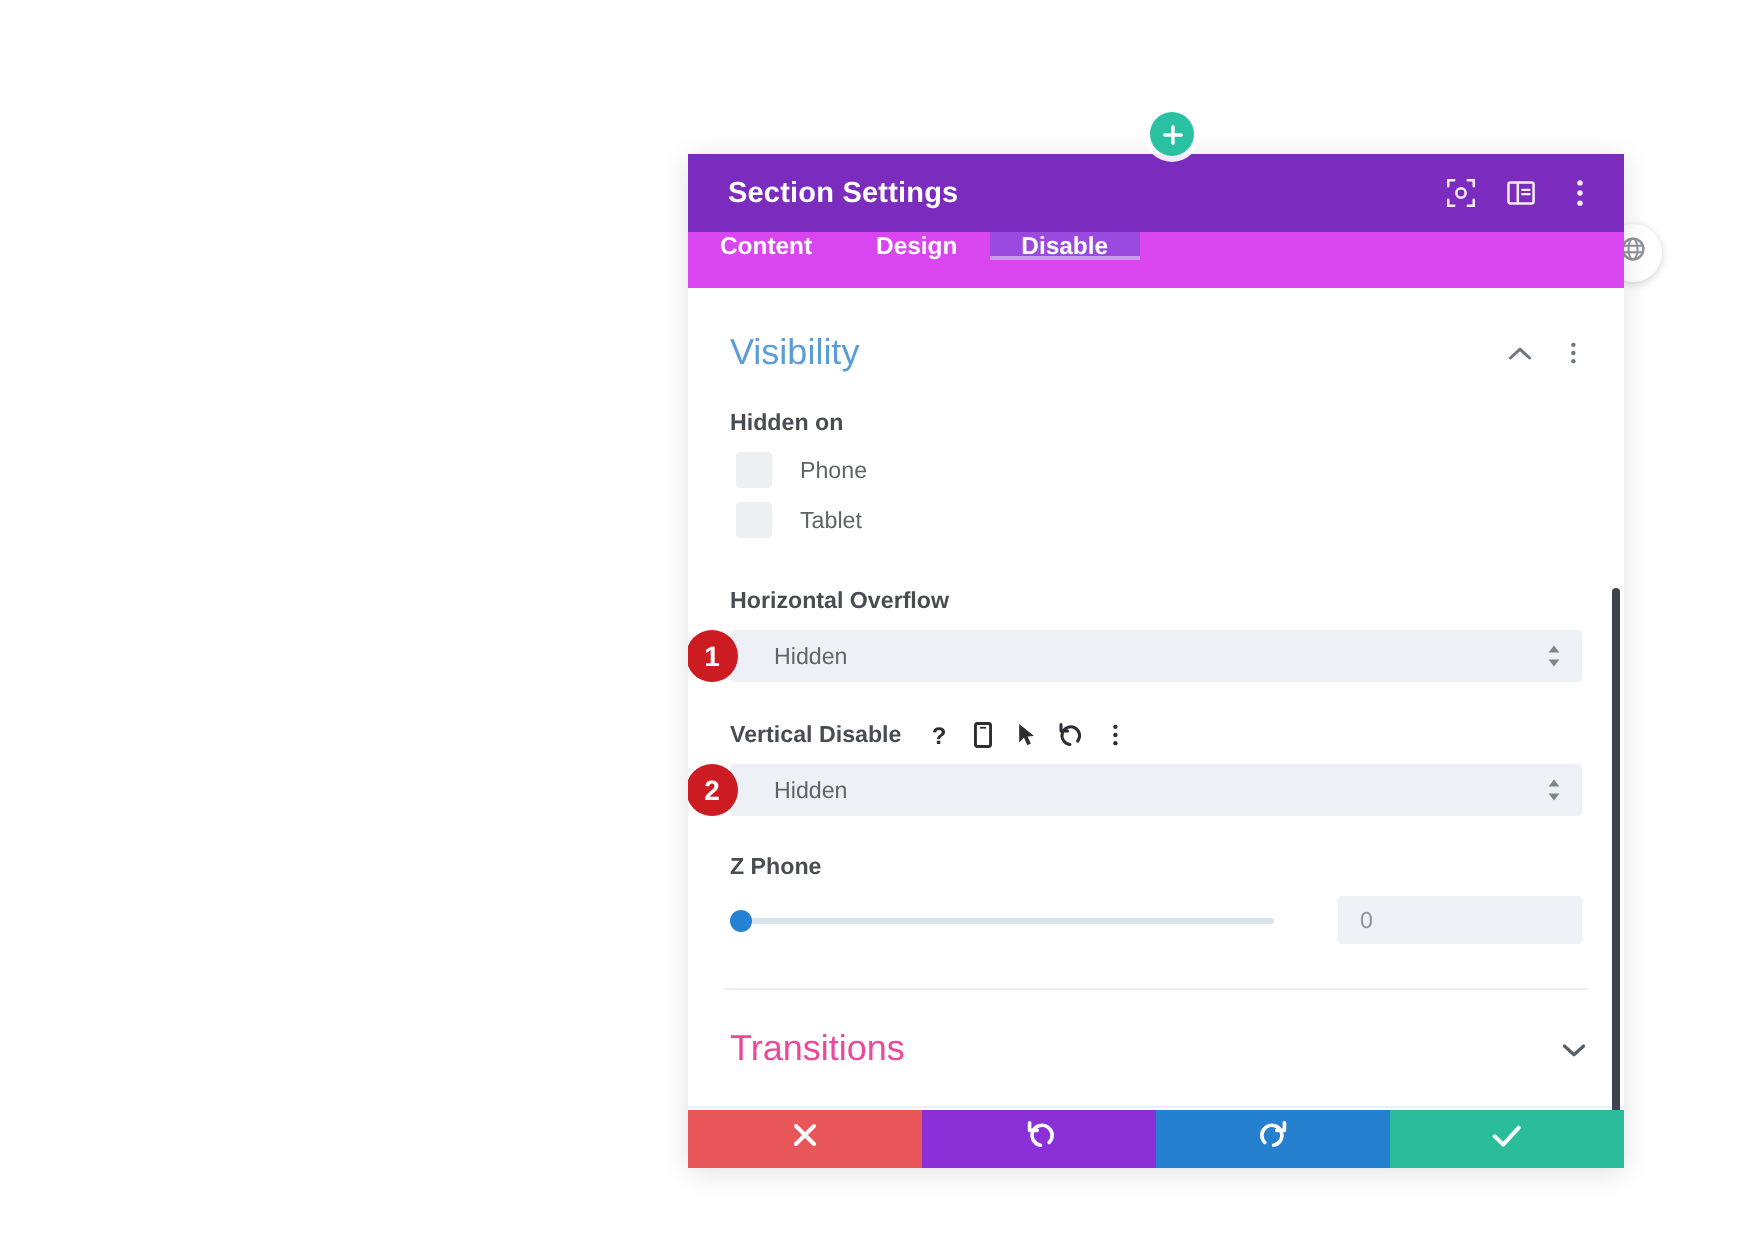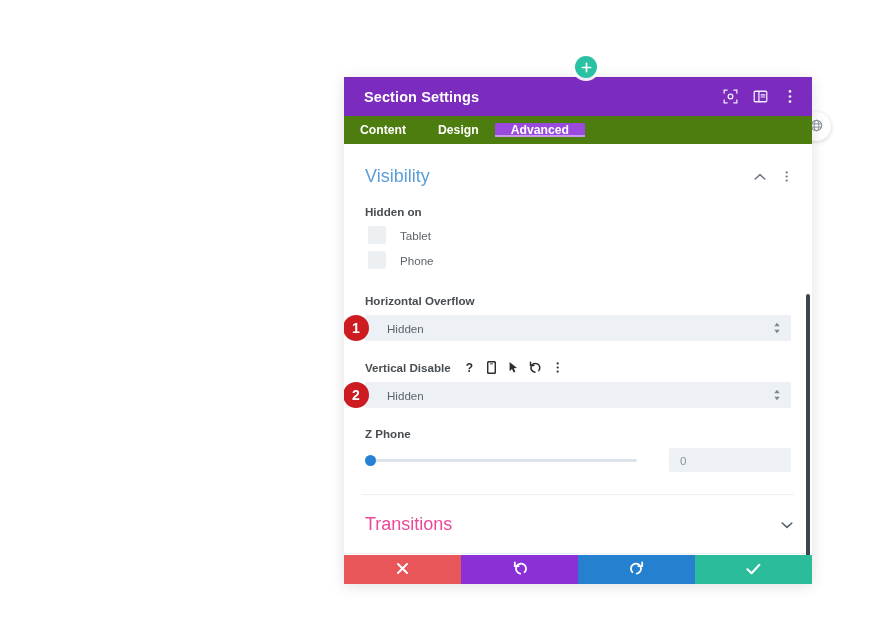--- a/index.html
+++ b/index.html
@@ -95,23 +95,23 @@
     height: 16px;
     display: flex;
     align-items: center;
     justify-content: center;
     opacity: .92;
   }
 
   
   .tabs {
     height: 28px;
-    background: #4d7c0f;
-    display: flex;
-    align-items: center;
+    background: #d946ef;
+    display: flex;
+    align-items: flex-start;
     flex: none;
   }
   .tab {
     display: flex;
     align-items: center;
     justify-content: center;
     padding: 0 16px;
     color: #ffffff;
     font-size: 12.2px;
     font-weight: bold;
@@ -375,21 +375,21 @@
             <circle cx="2" cy="13.4" r="1.45" fill="#ffffff"></circle>
           </svg>
         </span>
 
       </div>
     </div>
 
     <div class="tabs">
       <div class="tab">Content</div>
       <div class="tab">Design</div>
-      <div class="tab active">Advanced</div>
+      <div class="tab active">Disable</div>
     </div>
 
     <div class="modal-body">
 
       <div class="sect-head">
         <div class="sect-title">Visibility</div>
         <div class="sect-ctrl">
           <span class="ico-btn">
             <svg width="12" height="8" viewBox="0 0 12 8">
               <path d="M1.2 6L6 1.6 10.8 6" fill="none" stroke="#6f7780" stroke-width="1.5" stroke-linecap="round" stroke-linejoin="round"></path>
@@ -403,25 +403,25 @@
             </svg>
           </span>
         </div>
       </div>
 
       <div class="field" style="padding-top:18px;">
         <div class="field-label">Hidden on</div>
 
         <div class="chk-row">
           <span class="chk"></span>
-          <span class="chk-lbl">Tablet</span>
+          <span class="chk-lbl">Phone</span>
         </div>
         <div class="chk-row">
           <span class="chk"></span>
-          <span class="chk-lbl">Phone</span>
+          <span class="chk-lbl">Tablet</span>
         </div>
       </div>
 
       <div class="field" style="padding-top:18px;">
         <div class="field-label">Horizontal Overflow</div>
         <div class="select">
           <span class="badge">1</span>
           <span class="select-val">Hidden</span>
           <span class="select-arrow">
             <svg width="8" height="12" viewBox="0 0 8 12">

